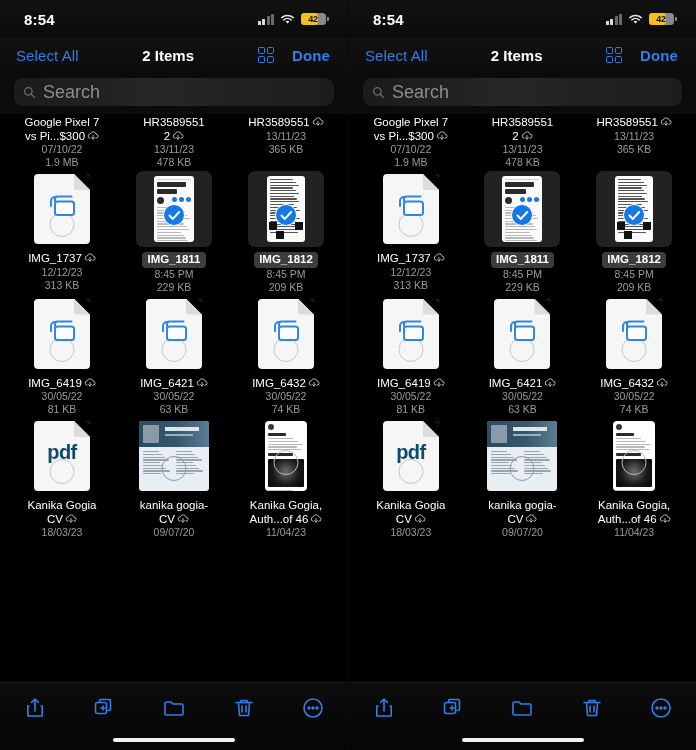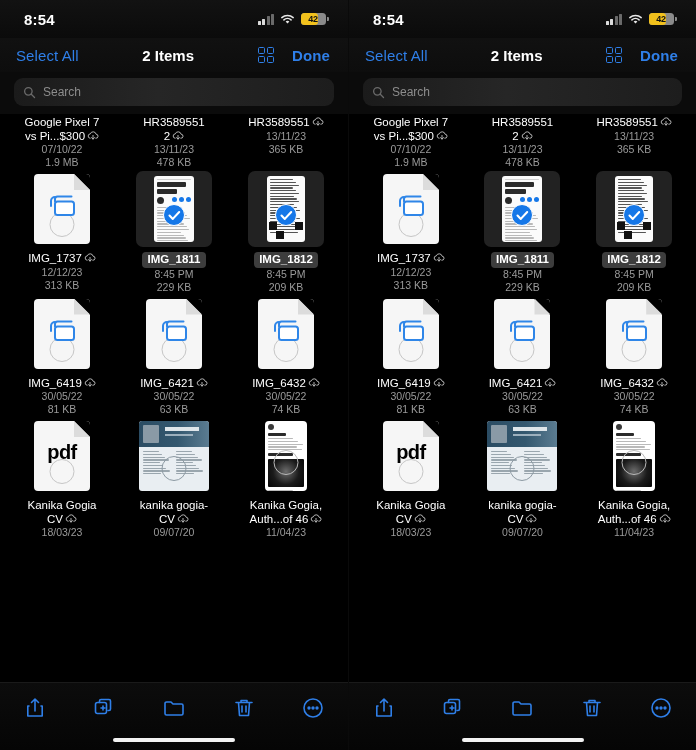--- a/index.html
+++ b/index.html
@@ -72,21 +72,21 @@
   
   .searchwrap { padding: 6px 14px 8px 14px; background:#0b0b0b; }
   .searchbar {
     height:28px; border-radius:9px;
     background:linear-gradient(90deg,#1b1b1b 0%, #262626 45%, #1d1d1d 100%);
     display:flex; align-items:center; gap:7px; padding:0 9px;
   }
   .searchbar .s-ico { width:13px;height:13px; flex:0 0 auto; opacity:.62; }
   .search-input {
     background:transparent; border:0; outline:none;
-    color:#d8d8d8; font-size:12px; font-family:inherit; width:100%;
+    color:#d8d8d8; font-size:18px; font-family:inherit; width:100%;
   }
   .search-input::placeholder { color:#8d8d8d; }
 
   
   .filegrid {
     display:grid; grid-template-columns:repeat(3,1fr);
     padding: 0 6px; row-gap: 0px;
   }
   .cell {
     display:flex; flex-direction:column; align-items:center;
@@ -115,21 +115,21 @@
     width:16px;height:16px; background:#dcdcdc;
     clip-path: polygon(0 0, 100% 100%, 0 100%);
   }
   .dl-ring {
     position:absolute; bottom:7px; left:50%; transform:translateX(-50%);
     width:25px;height:25px;border-radius:50%;
     border:1.4px solid #c6c6c6; background:transparent;
   }
   .stack-glyph { position:relative; z-index:2; margin-bottom:6px; }
   .pdf-txt {
-    position:relative; z-index:2; color:#000000;
+    position:relative; z-index:2; color:#0c4a6e;
     font-size:20px; font-weight:700; letter-spacing:-.6px; margin-bottom:8px;
   }
 
   
   .photo-tile {
     width:76px;height:76px;border-radius:7px;background:#222;
     display:flex;align-items:center;justify-content:center;position:relative;overflow:hidden;
   }
   .shot {
     width:40px;height:66px;border-radius:3px;background:#fbfbfb;

